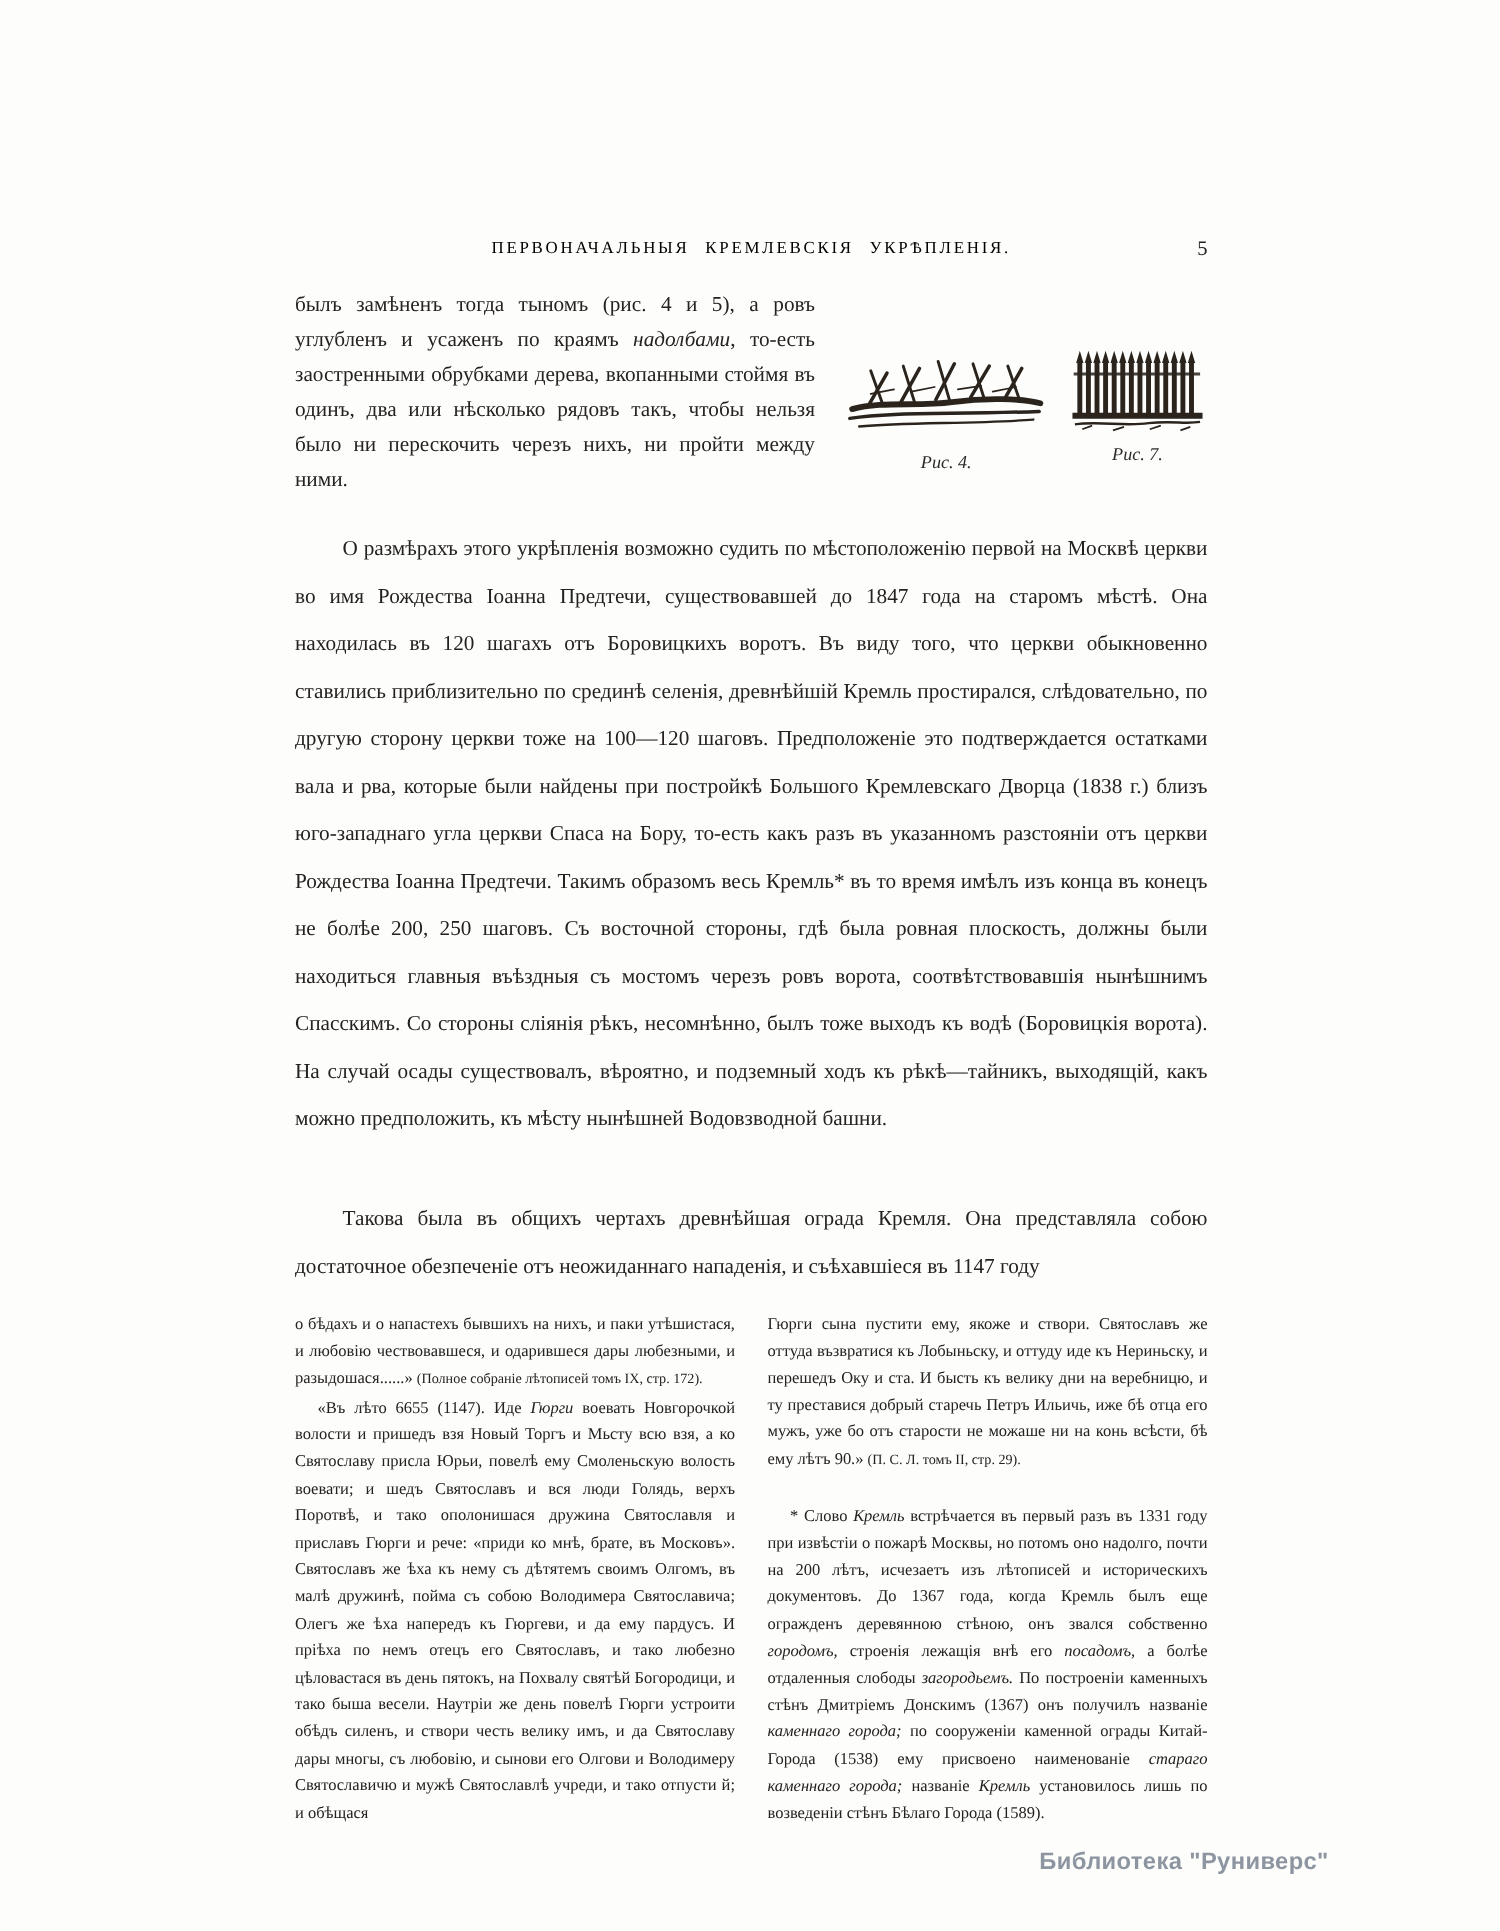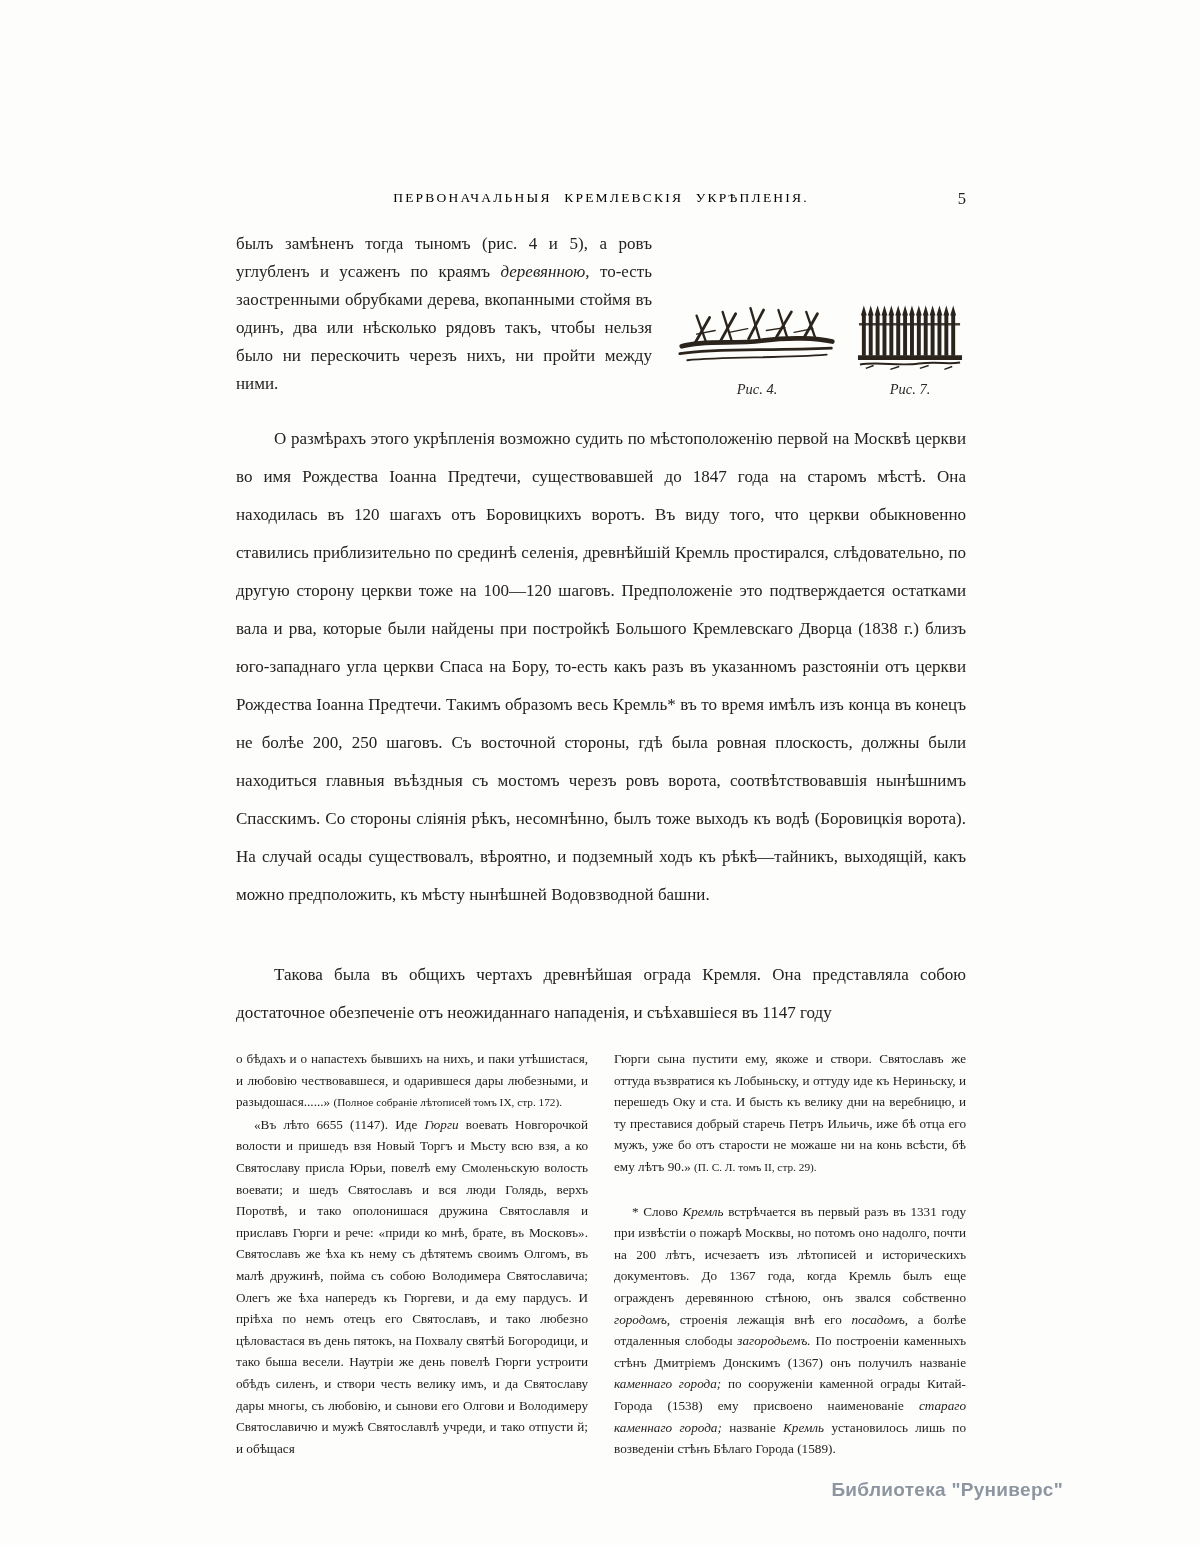--- a/index.html
+++ b/index.html
@@ -13,21 +13,21 @@
 
   .page-header { position:relative; height:22px; margin-bottom:18px; }
   .running-title {
     display:block; text-align:center;
     font-size:13.5px; letter-spacing:2.2px; word-spacing:7px; color:#000000;
   }
   .page-number { position:absolute; right:0; top:-1px; font-size:16.5px; }
 
   .intro-row { display:flex; gap:24px; margin-bottom:22px; }
   .intro-text { flex:0 0 416px; margin:0; font-size:17px; line-height:28px; text-align:justify; }
-  .figures { flex:1; display:flex; gap:20px; padding-top:20px; justify-content:center; align-items:flex-end; }
+  .figures { flex:1; display:flex; gap:20px; padding-top:20px; justify-content:center; align-items:center; }
   figure { margin:0; text-align:center; }
   .fig-caption { font-style:italic; font-size:14.5px; margin-top:9px; color:#2c2926; }
   .engraving { display:block; margin:0 auto; }
 
   .body-text { margin:0; font-size:17px; line-height:38px; text-align:justify; }
   .indent { text-indent:38px; }
   .main-para { margin-top:18px; }
   .closing-para { margin-top:42px;font-family:Liberation Serif, serif; }
 
   .footnotes { display:flex; gap:26px; margin-top:16px; }
@@ -49,21 +49,21 @@
 
 <div class="page">
   <div class="content">
 
     <div class="page-header">
       <span class="running-title">ПЕРВОНАЧАЛЬНЫЯ  КРЕМЛЕВСКІЯ  УКРѢПЛЕНІЯ.</span>
       <span class="page-number">5</span>
     </div>
 
     <div class="intro-row">
-      <p class="intro-text"><span>былъ замѣненъ тогда тыномъ (рис. 4 и 5), а ровъ углубленъ и усаженъ по краямъ </span><span class="it">деревянною,</span><span> то-есть заостренными обрубками дерева, вкопанными стоймя въ одинъ, два или нѣсколько рядовъ такъ, чтобы нельзя было ни перескочить черезъ нихъ, ни пройти между ними.</span></p>
+      <p class="intro-text"><span>былъ замѣненъ тогда тыномъ (рис. 4 и 5), а ровъ углубленъ и усаженъ по краямъ </span><span class="it">надолбами,</span><span> то-есть заостренными обрубками дерева, вкопанными стоймя въ одинъ, два или нѣсколько рядовъ такъ, чтобы нельзя было ни перескочить черезъ нихъ, ни пройти между ними.</span></p>
       <div class="figures">
         <figure>
           <svg class="engraving" width="158" height="84" viewBox="0 0 170 85" aria-hidden="true">
             <g fill="none" stroke="#2a241d" stroke-linecap="round">
               <path d="M4 60 C 30 53, 60 58, 90 54 S 150 51, 166 55" stroke-width="5"></path>
               <path d="M2 68 C 40 62, 90 65, 165 62" stroke-width="3"></path>
               <path d="M10 75 C 50 71, 110 73, 160 69" stroke-width="2"></path>
               <path d="M18 57 L34 29" stroke-width="3"></path>
               <path d="M30 55 L20 27" stroke-width="2.5"></path>
               <path d="M46 54 L62 25" stroke-width="3"></path>

